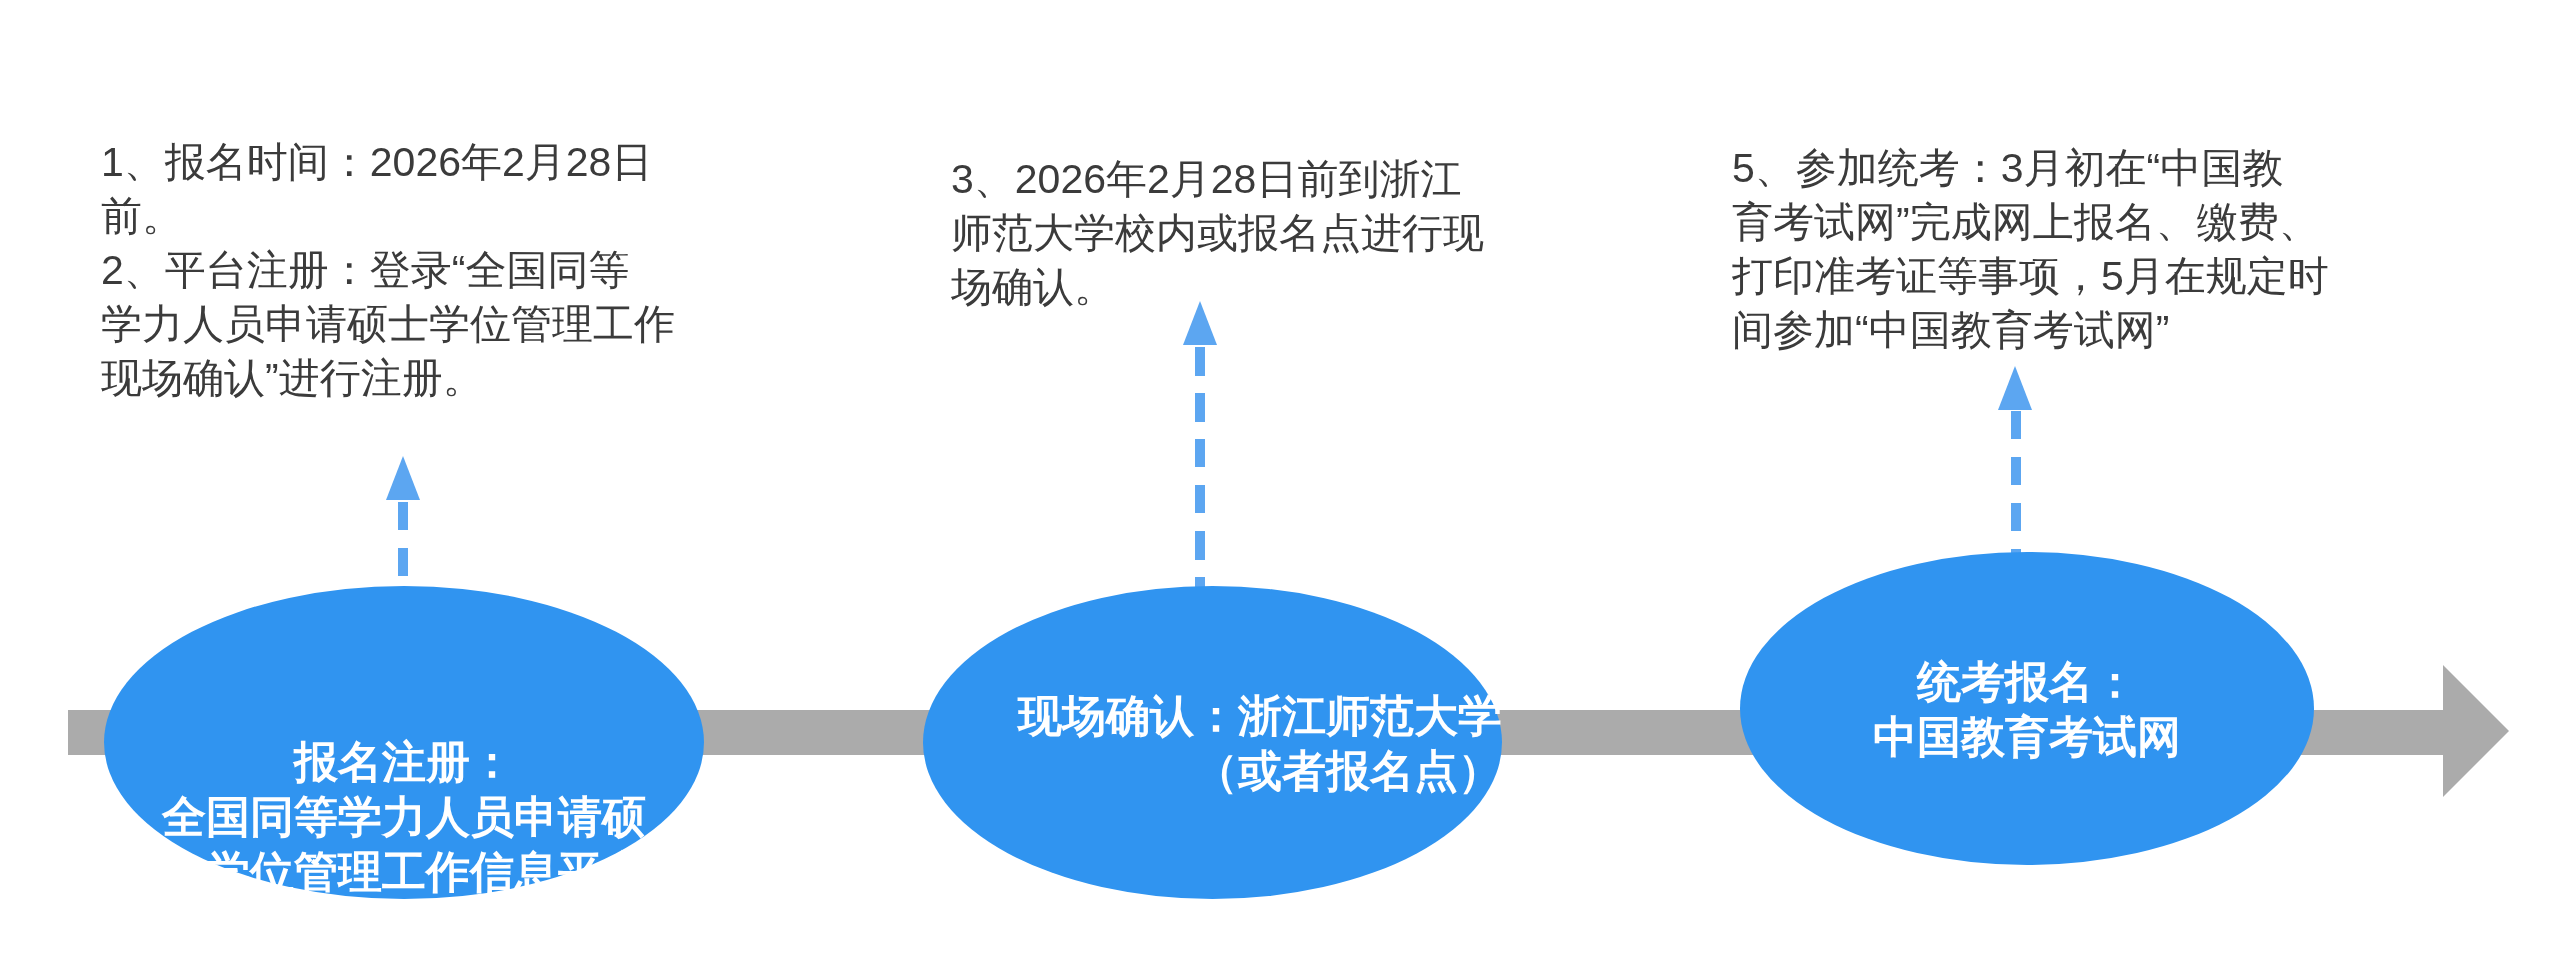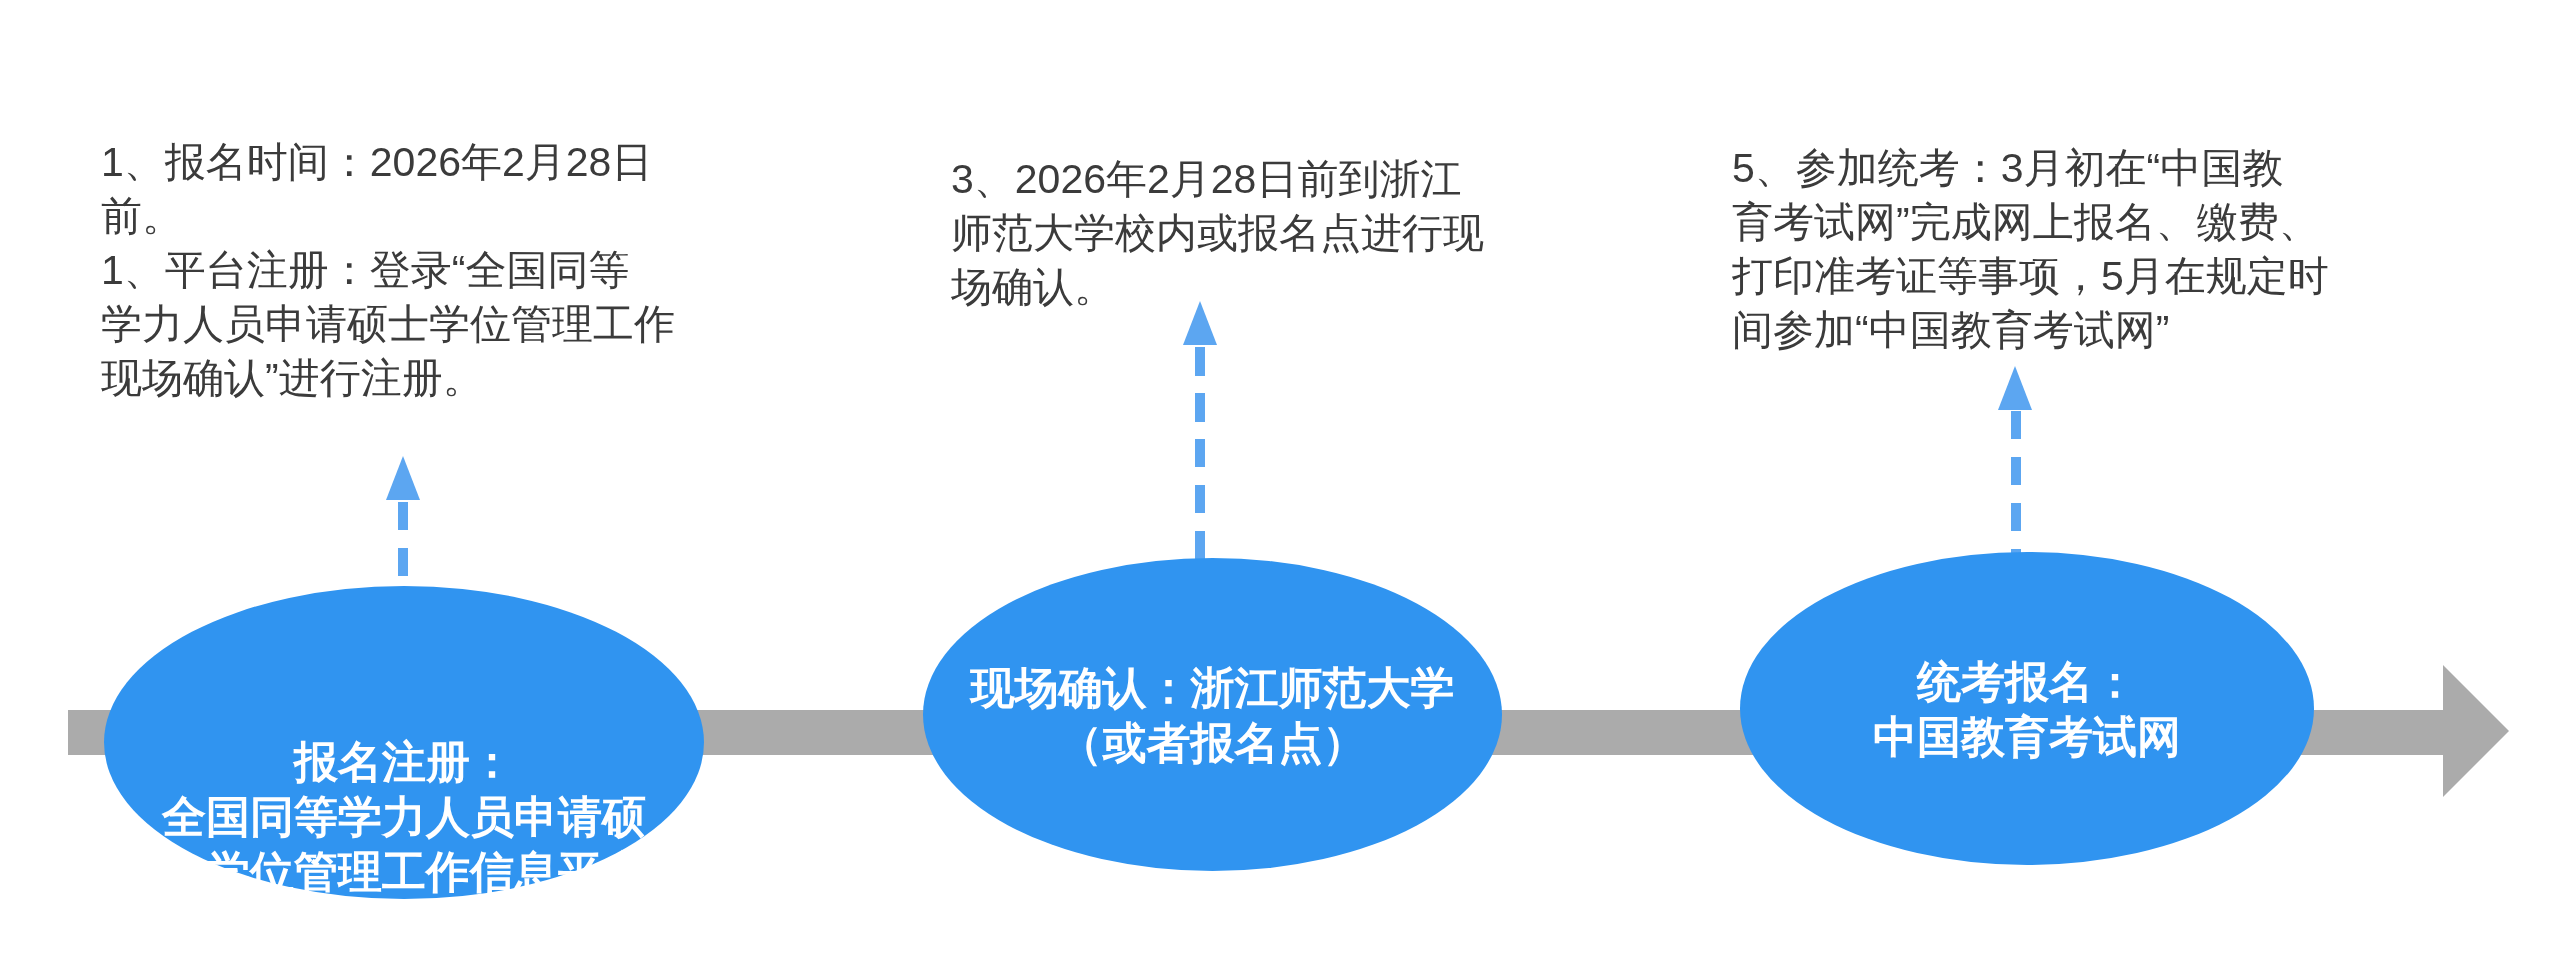--- a/index.html
+++ b/index.html
@@ -81,21 +81,21 @@
 <body>
 
 <div class="canvas">
 
   <div class="timeline-bar"></div>
   <div class="timeline-arrowhead"></div>
 
   <div class="note" style="left:101px;top:135px;">
     <div class="note-line">1、报名时间：2026年2月28日</div>
     <div class="note-line">前。</div>
-    <div class="note-line">1、平台注册：登录“全国同等</div>
+    <div class="note-line">2、平台注册：登录“全国同等</div>
     <div class="note-line">学力人员申请硕士学位管理工作</div>
     <div class="note-line">现场确认”进行注册。</div>
   </div>
 
   <div class="note" style="left:919px;top:152px;margin-left:32px;">
     <div class="note-line">3、2026年2月28日前到浙江</div>
     <div class="note-line">师范大学校内或报名点进行现</div>
     <div class="note-line">场确认。</div>
   </div>
 
@@ -120,21 +120,21 @@
     <div class="up-arrowhead" style="left:1998px;top:366px;"></div>
     <div class="dash-line" style="left:2011px;top:411px;height:181px;"></div>
   </div>
 
   <div class="node" style="left:104px;top:586px;width:600px;height:313px;justify-content:flex-end;">
     <div class="node-line">报名注册：</div>
     <div class="node-line">全国同等学力人员申请硕</div>
     <div class="node-line">士学位管理工作信息平台</div>
   </div>
 
-  <div class="node" style="left:923px;top:558px;width:579px;height:313px;">
+  <div class="node" style="left:923px;top:586px;width:579px;height:313px;align-items:flex-end;">
     <div class="node-line">现场确认：浙江师范大学</div>
     <div class="node-line">（或者报名点）</div>
   </div>
 
   <div class="node" style="left:1740px;top:552px;width:574px;height:313px;">
     <div class="node-line">统考报名：</div>
     <div class="node-line">中国教育考试网</div>
   </div>
 
 </div>

